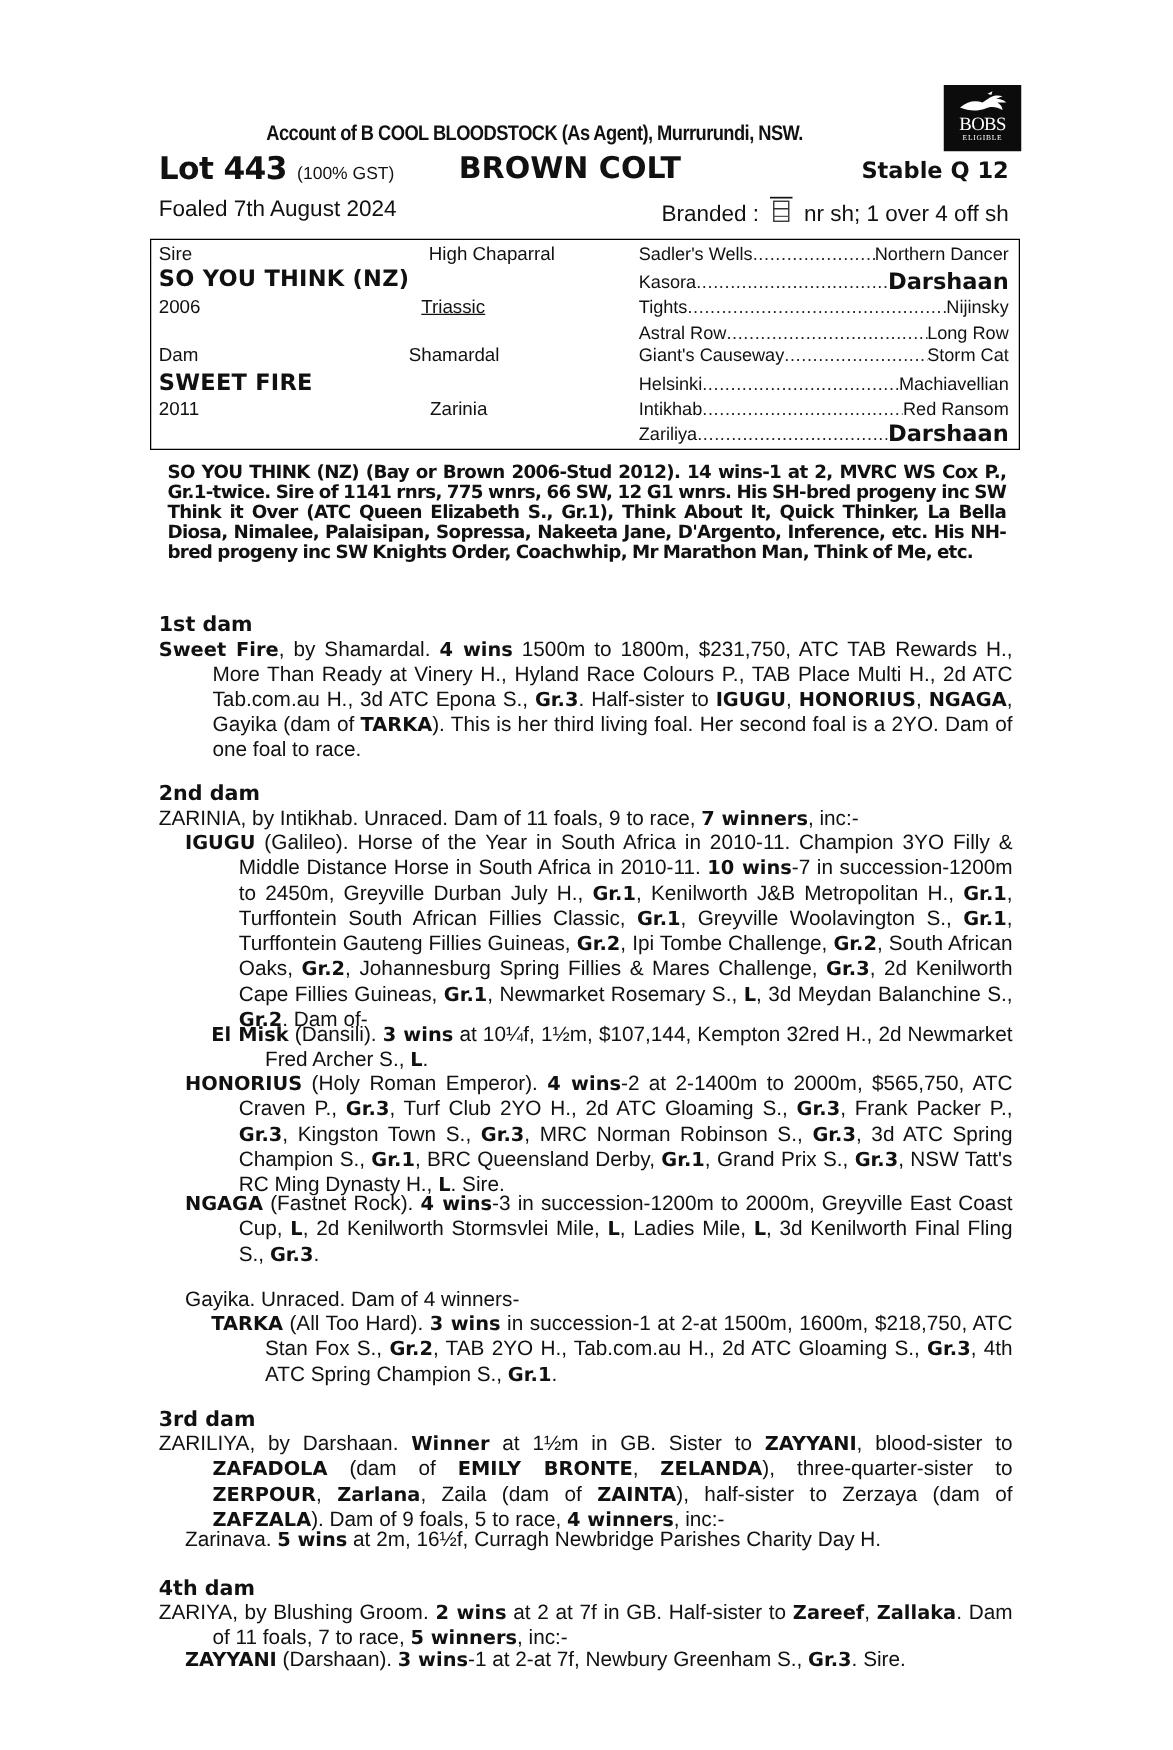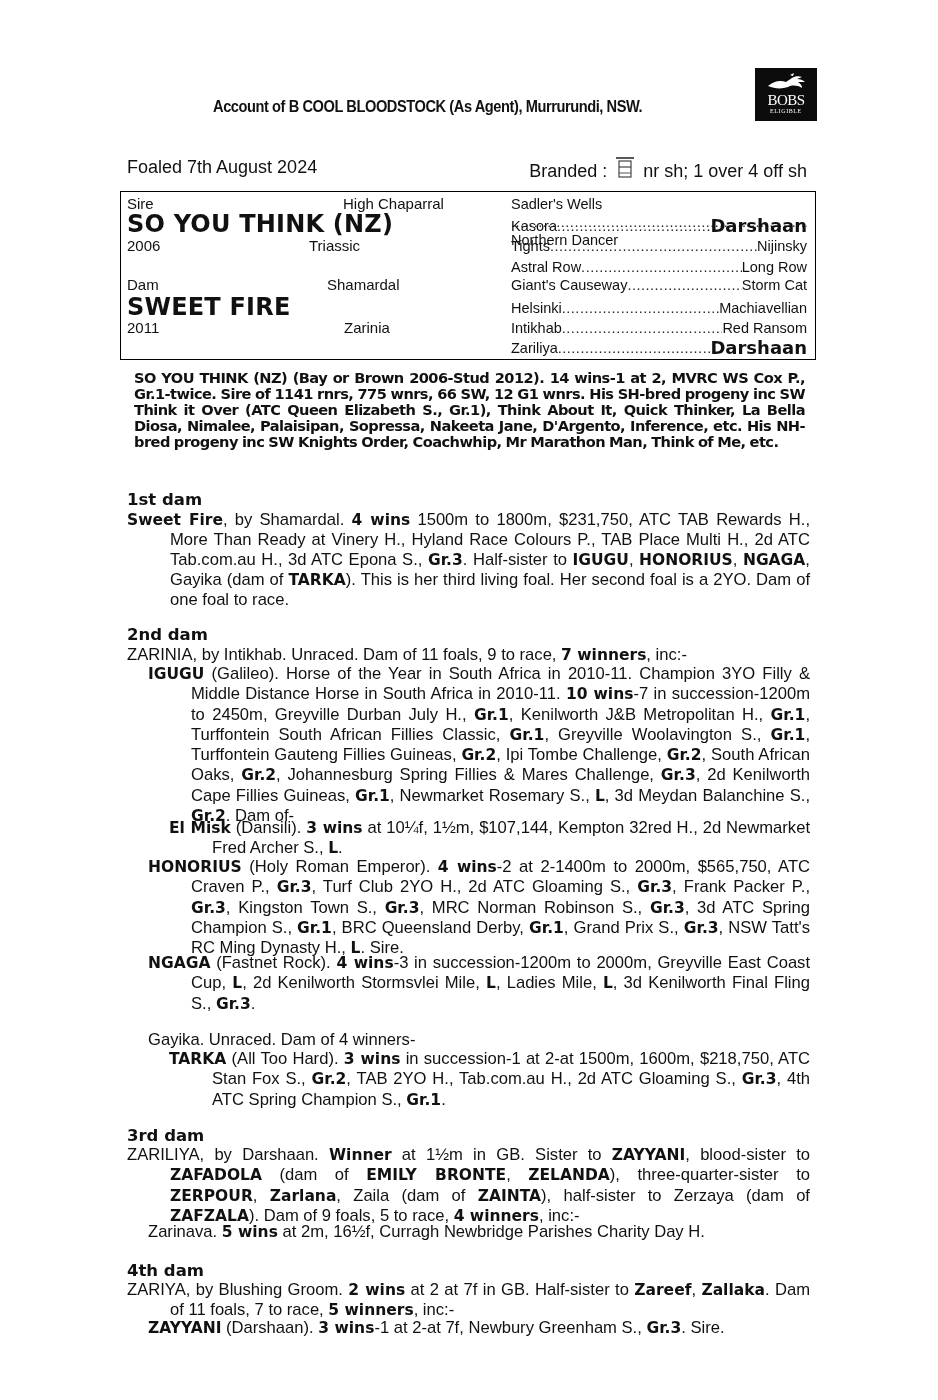--- a/index.html
+++ b/index.html
@@ -19,21 +19,21 @@
   .lot-desc { position: absolute; left: 240px; top: 0; font-size: 24px; font-weight: bold; font-family: "DejaVu Sans", sans-serif; letter-spacing: 0; white-space: nowrap; }
   .lot-stable { position: absolute; right: 0; top: 6px; font-size: 18px; font-weight: bold; font-family: "DejaVu Sans", sans-serif; white-space: nowrap; }
 
   .foal-line { position: absolute; left: 127px; top: 157px; width: 680px; height: 24px; font-size: 18px; }
   .foaled { position: absolute; left: 0; top: 0; white-space: nowrap; }
   .branded { position: absolute; right: 0; top: 0; white-space: nowrap; }
   .brand-glyph { display: inline-block; width: 20px; height: 22px; vertical-align: -2px; margin: 0 3px; }
 
   .pedigree { position: absolute; left: 120px; top: 191px; width: 696px; height: 169px; border: 1.5px solid #000; box-sizing: border-box; }
   .ped-cell { position: absolute; font-size: 15px; white-space: nowrap; line-height: 18px; }
-  .ped-big { font-family: "DejaVu Sans", sans-serif; font-weight: bold; font-size: 24px; letter-spacing: 0.2px; }
+  .ped-big { font-family: "DejaVu Sans", sans-serif; font-weight: bold; font-size: 18px; letter-spacing: 0.2px; }
   .ped-g3 { position: absolute; left: 390px; width: 296px; font-size: 14.5px; line-height: 18px; display: flex; white-space: nowrap; overflow: hidden; }
   .ped-g3 .l { flex: 0 0 auto; }
   .ped-g3 .dots { flex: 1 1 auto; overflow: hidden; letter-spacing: 0.5px; color: #222; }
   .ped-g3 .dots::after { content: "....................................................................................................................."; }
   .ped-g3 .r { flex: 0 0 auto; }
   .ped-g3 .r.bold { font-family: "DejaVu Sans", sans-serif; font-weight: bold; font-size: 18px; }
 
   .sire-blurb { position: absolute; left: 134px; top: 370px; width: 671px; font-family: "DejaVu Sans", sans-serif; font-weight: bold; font-size: 14.6px; line-height: 16px; text-align: justify; letter-spacing: -0.55px; word-spacing: -0.5px; }
 
   .section-head { position: absolute; left: 127px; font-family: "DejaVu Sans", sans-serif; font-weight: bold; font-size: 16.5px; line-height: 19px; }
@@ -54,20 +54,28 @@
     <svg width="44" height="20" viewBox="0 0 44 20">
       <path d="M4 14 C10 9, 16 8, 22 10 L28 6 C31 4, 35 4, 38 5 L33 7 C36 7,39 8,41 10 L34 10 C37 12,38 14,38 16 C33 13,28 13,24 15 C18 17,11 17,4 14 Z" fill="#fff"></path>
       <path d="M26 3 L30 1 L29 4 Z" fill="#fff"></path>
     </svg>
     <div class="logo-text">BOBS</div>
     <div class="logo-sub">ELIGIBLE</div>
   </div>
 
   <div class="vendor">Account of B COOL BLOODSTOCK (As Agent), Murrurundi, NSW.</div>
 
+  <div class="lot-line">
+    <div class="lot-title">
+      <span>Lot 443</span>
+      <span class="lot-gst">(100% GST)</span>
+    </div>
+    <div class="lot-desc">BROWN COLT</div>
+    <div class="lot-stable">Stable Q 12</div>
+  </div>
 
   <div class="foal-line">
     <div class="foaled">Foaled 7th August 2024</div>
     <div class="branded">
       <span>Branded :</span>
       <svg class="brand-glyph" viewBox="0 0 20 22">
         <line x1="1" y1="1" x2="19" y2="1" stroke="#111" stroke-width="1.4"></line>
         <rect x="4" y="4" width="12" height="16" fill="none" stroke="#333" stroke-width="1.1"></rect>
         <line x1="4" y1="10" x2="16" y2="10" stroke="#333" stroke-width="1.1"></line>
         <line x1="4" y1="16" x2="16" y2="16" stroke="#555" stroke-width="1"></line>
@@ -78,25 +86,25 @@
 
   <div class="pedigree">
     <div class="ped-cell" style="left:6px;top:3px;">Sire</div>
     <div class="ped-cell ped-big" style="left:6px;top:23px;">SO YOU THINK (NZ)</div>
     <div class="ped-cell" style="left:6px;top:45px;">2006</div>
     <div class="ped-cell" style="left:6px;top:84px;">Dam</div>
     <div class="ped-cell ped-big" style="left:6px;top:106px;">SWEET FIRE</div>
     <div class="ped-cell" style="left:6px;top:127px;">2011</div>
 
     <div class="ped-cell" style="left:206px;top:3px;margin-left:16px;">High Chaparral</div>
-    <div class="ped-cell" style="left:188px;top:45px;">Triassic</div>
+    <div class="ped-cell" style="left:216px;top:45px;text-decoration:underline;">Triassic</div>
     <div class="ped-cell" style="left:206px;top:84px;">Shamardal</div>
     <div class="ped-cell" style="left:206px;top:127px;margin-left:17px;">Zarinia</div>
 
-    <div class="ped-g3" style="top:3px;flex-direction:column;">
+    <div class="ped-g3" style="top:3px;">
       <span class="l">Sadler's Wells</span>
         <span class="dots"></span>
         <span class="r">Northern Dancer</span>
     </div>
     <div class="ped-g3" style="top:25px;">
       <span class="l">Kasora</span>
         <span class="dots"></span>
         <span class="r bold">Darshaan</span>
     </div>
     <div class="ped-g3" style="top:45px;">

